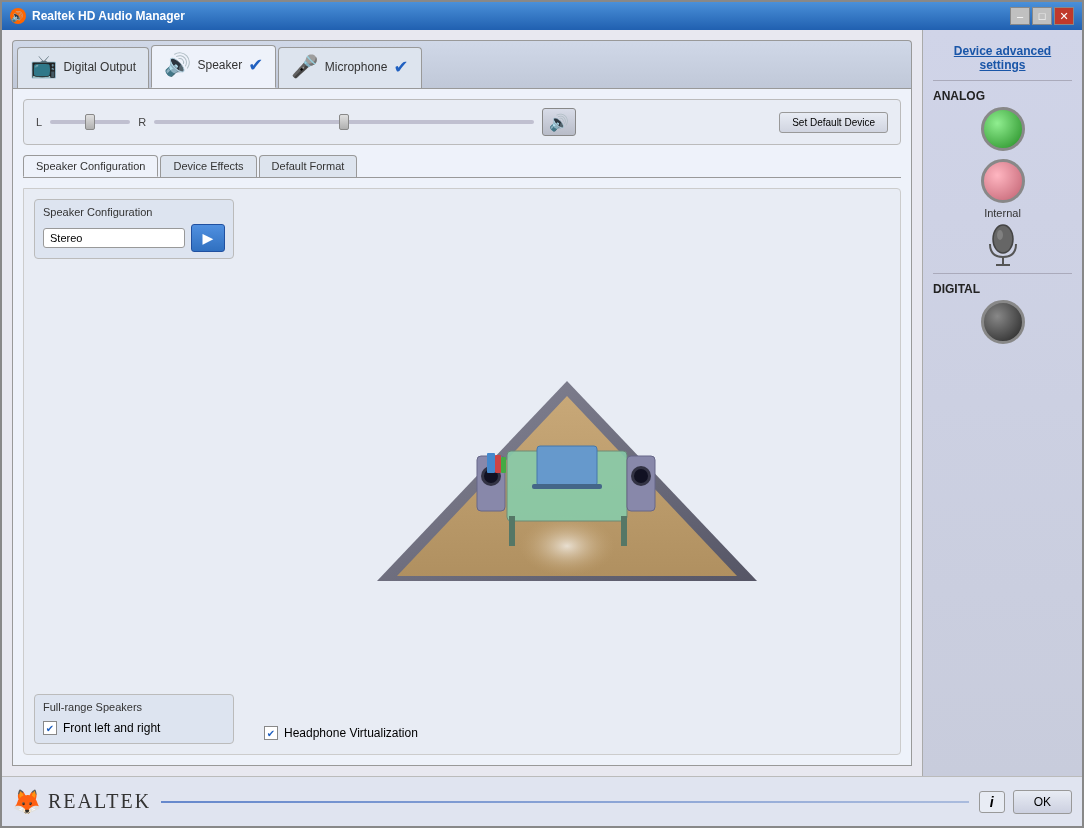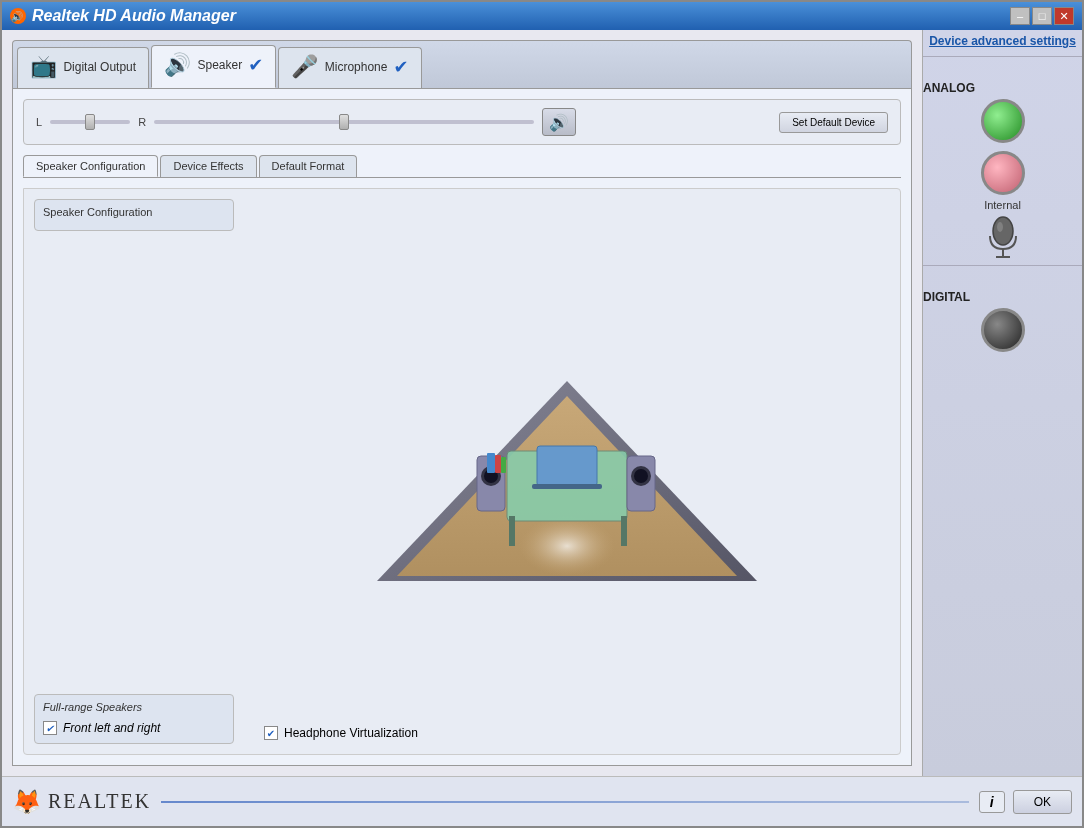--- a/index.html
+++ b/index.html
@@ -35,23 +35,22 @@
     }
     .title-icon {
       width: 16px;
       height: 16px;
       background: #ff6600;
       border-radius: 50%;
       display: flex; align-items: center; justify-content: center;
       font-size: 10px; color: white; font-weight: bold;
     }
     .title-text {
-      font-size: 16px;
+      font-size: 12px;
       font-weight: bold;
-      font-style: italic;
     }
     .title-buttons {
       display: flex;
       gap: 2px;
     }
     .title-btn {
       width: 20px;
       height: 18px;
       background: #c0c0c0;
       border: 1px solid #888;
@@ -259,21 +258,20 @@
       cursor: pointer;
       color: white;
       font-size: 14px;
     }
     .full-range-group {
       border: 1px solid #bbb;
       border-radius: 4px;
       padding: 6px 8px;
       background: #dde4f0;
       margin-top: auto;
-      font-style: italic;
     }
     .checkbox-row {
       display: flex;
       align-items: center;
       gap: 6px;
       padding: 2px 0;
     }
     .checkbox-custom {
       width: 14px;
       height: 14px;
@@ -306,38 +304,39 @@
       align-items: center;
       gap: 6px;
       padding: 4px 0;
       align-self: flex-start;
       margin-left: 20px;
     }
     .right-panel {
       width: 160px;
       background: linear-gradient(to bottom, #d0d4e8, #c8ccdc);
       border-left: 1px solid #aaa;
+      padding: 10px;
       display: flex;
       flex-direction: column;
     }
     .device-advanced-link {
       color: #1a56a8;
       font-size: 12px;
       font-weight: bold;
       text-decoration: underline;
       cursor: pointer;
       text-align: center;
       padding: 4px;
     }
     .analog-label, .digital-label {
       font-size: 12px;
       font-weight: bold;
       color: #222;
       text-align: left;
-      margin-top: 20px;
+      margin-top: 4px;
     }
     .jack-indicator {
       width: 44px;
       height: 44px;
       border-radius: 50%;
       border: 3px solid #888;
       display: flex;
       align-items: center;
       justify-content: center;
       margin: 4px auto;
@@ -494,20 +493,31 @@
           <div class="sub-tab active">Speaker Configuration</div>
           <div class="sub-tab">Device Effects</div>
           <div class="sub-tab">Default Format</div>
         </div>
 
         <div class="speaker-config-panel">
 
           <div class="config-left">
             <div class="config-group">
               <div class="config-group-label">Speaker Configuration</div>
+              <div class="dropdown-container">
+                <select class="dropdown">
+                  <option>Stereo</option>
+                  <option>Quadraphonic</option>
+                  <option>5.1 Speaker</option>
+                  <option>7.1 Speaker</option>
+                </select>
+                <div class="play-btn">
+                  <span>▶</span>
+                </div>
+              </div>
             </div>
 
             <div style="flex:1;"></div>
 
             <div class="full-range-group">
               <div class="config-group-label">Full-range Speakers</div>
               <div class="checkbox-row">
                 <div class="checkbox-custom">✔</div>
                 <span>Front left and right</span>
               </div>

